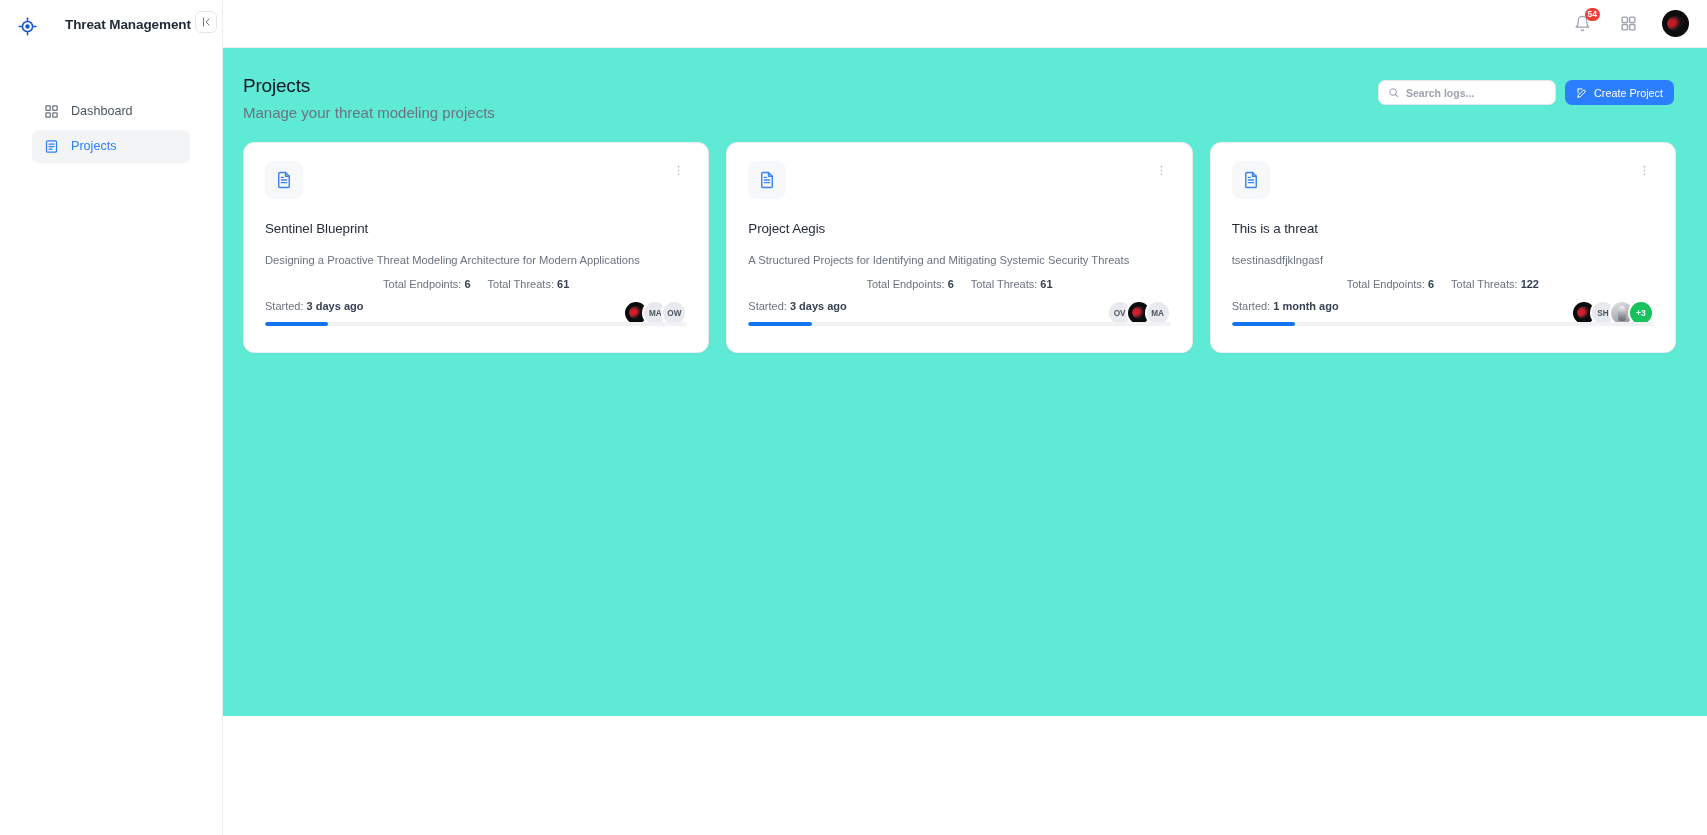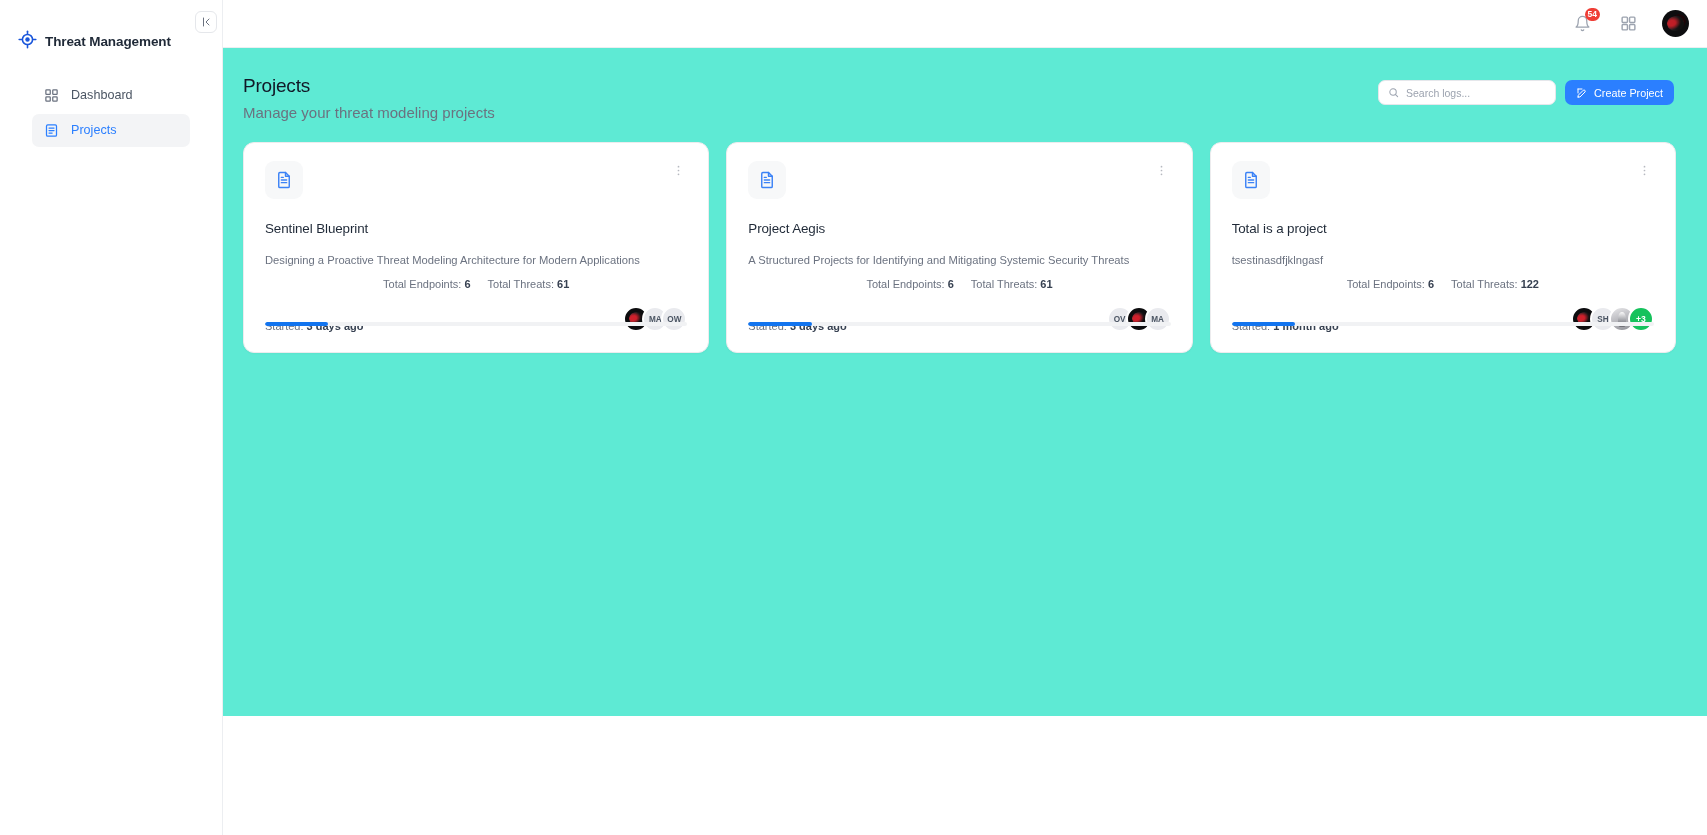--- a/index.html
+++ b/index.html
@@ -18,25 +18,25 @@
     width: 223px;
     height: 835px;
     background: #ffffff;
     border-right: 1px solid #eceef1;
     flex: 0 0 223px;
     position: relative;
     z-index: 2;
   }
   .brand {
     display: flex;
-    align-items: flex-end;
-    gap: 8px;
+    align-items: flex-start;
+    gap: 28px;
     height: 48px;
     padding: 0 18px;
-    margin-top: 1px;
+    margin-top: 17px;
   }
   .brand-logo { width: 19px; height: 19px; display: block; flex: 0 0 19px; }
   .brand-name {
     font-size: 13.5px;
     font-weight: 700;
     color: #1f2937;
     letter-spacing: -0.1px;
     white-space: nowrap;
   }
   .nav { margin-top: 30px; padding: 0 32px; }
@@ -153,21 +153,21 @@
     display: flex;
     align-items: center;
     gap: 7px;
     padding: 0 9px;
     background: #fff;
   }
   .search-wrap svg { width: 11px; height: 11px; flex: 0 0 11px; display: block; }
   .search-input {
     border: 0; outline: 0; background: transparent;
     font-family: inherit; font-size: 10.5px; color: #374151;
-    width: 100%; height: 100%; padding: 0;
+    width: 100%; height: 100%; padding: 0; font-weight: bold;
   }
   .search-input::placeholder { color: #9ca3af; }
   .btn-primary {
     height: 25px;
     background: #2b7fff;
     color: #fff;
     border: 0;
     border-radius: 7px;
     padding: 0 11px;
     font-family: inherit;
@@ -211,22 +211,22 @@
   .card-title { font-size: 13.4px; color: #1f2937; margin-top: 22px; letter-spacing: -0.1px; }
   .card-desc {
     font-size: 11.2px; color: #6b7280; margin-top: 18px;
     white-space: nowrap; overflow: hidden; text-overflow: ellipsis;
   }
   .card-stats { display: flex; gap: 17px; margin-top: 12px; justify-content: center; }
   .stat { font-size: 11px; color: #6b7280; white-space: nowrap; }
   .stat b { font-weight: 600; color: #374151; }
 
   .card-foot {
-    display: flex; align-items: flex-end; justify-content: space-between;
-    margin-top: 16px;
+    display: flex; align-items: flex-start; justify-content: space-between;
+    margin-top: 10px;
   }
   .started { font-size: 11px; color: #6b7280; }
   .started b { font-weight: 600; color: #374151; }
 
   .avatars { display: flex; align-items: center; }
   .av {
     width: 22px; height: 22px; border-radius: 50%;
     border: 2px solid #fff;
     margin-left: -7px;
     display: flex; align-items: center; justify-content: center;
@@ -506,21 +506,21 @@
             <span>
               <svg viewBox="0 0 24 24" fill="#b6b9c0">
                 <circle cx="12" cy="5" r="1.6"></circle>
                 <circle cx="12" cy="12" r="1.6"></circle>
                 <circle cx="12" cy="19" r="1.6"></circle>
               </svg>
             </span>
           </div>
         </div>
 
-        <div class="card-title">Total is a project</div>
+        <div class="card-title">This is a threat</div>
         <div class="card-desc">tsestinasdfjklngasf</div>
 
         <div class="card-stats">
           <div class="stat">
             <span>Total Endpoints:</span>
             <b>6</b>
           </div>
           <div class="stat">
             <span>Total Threats:</span>
             <b>122</b>

